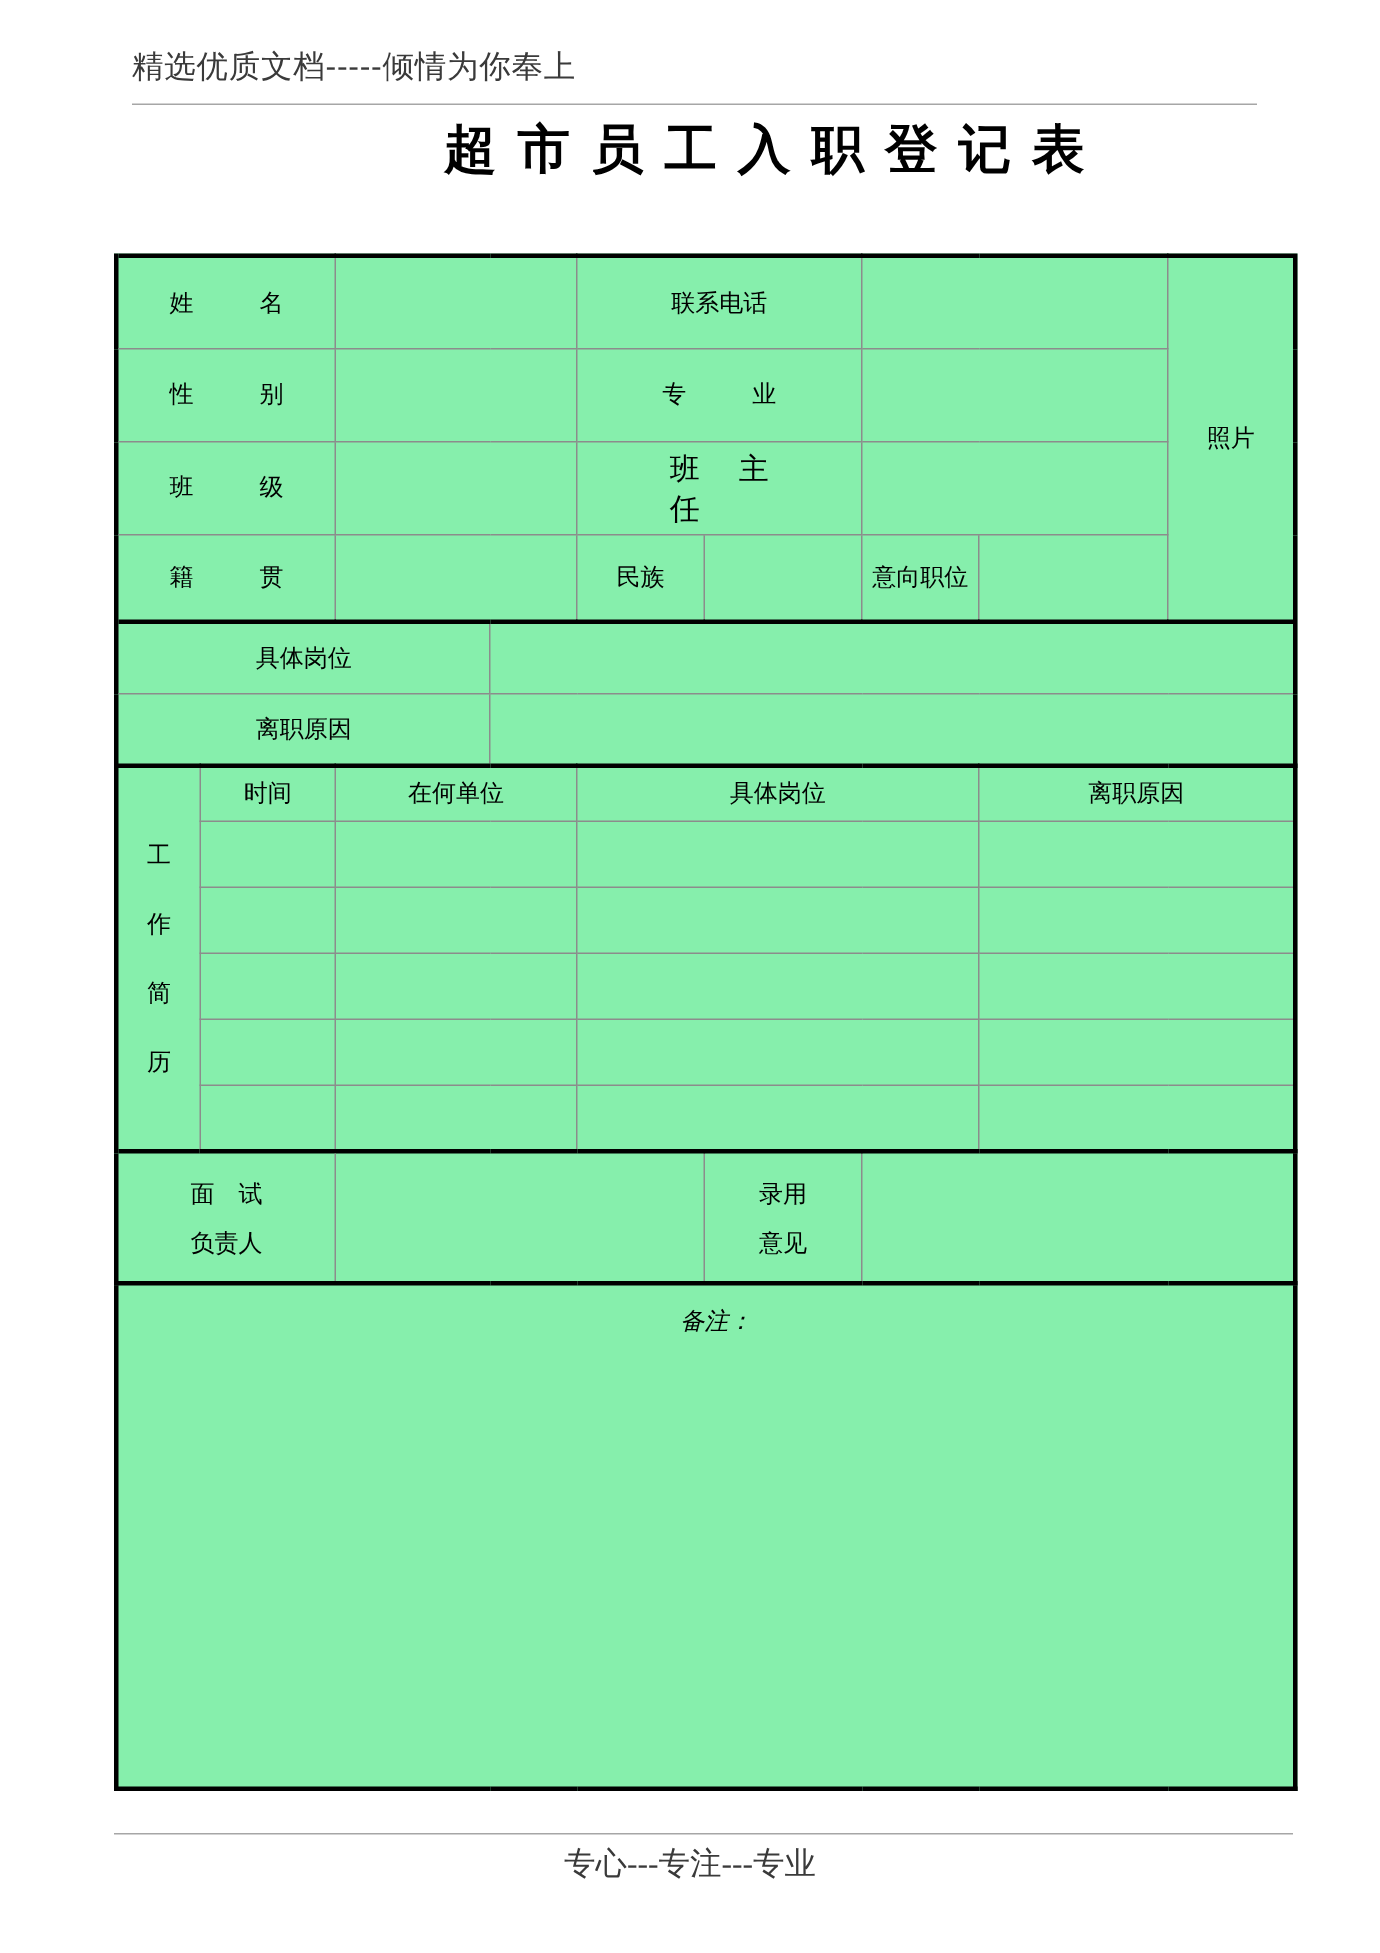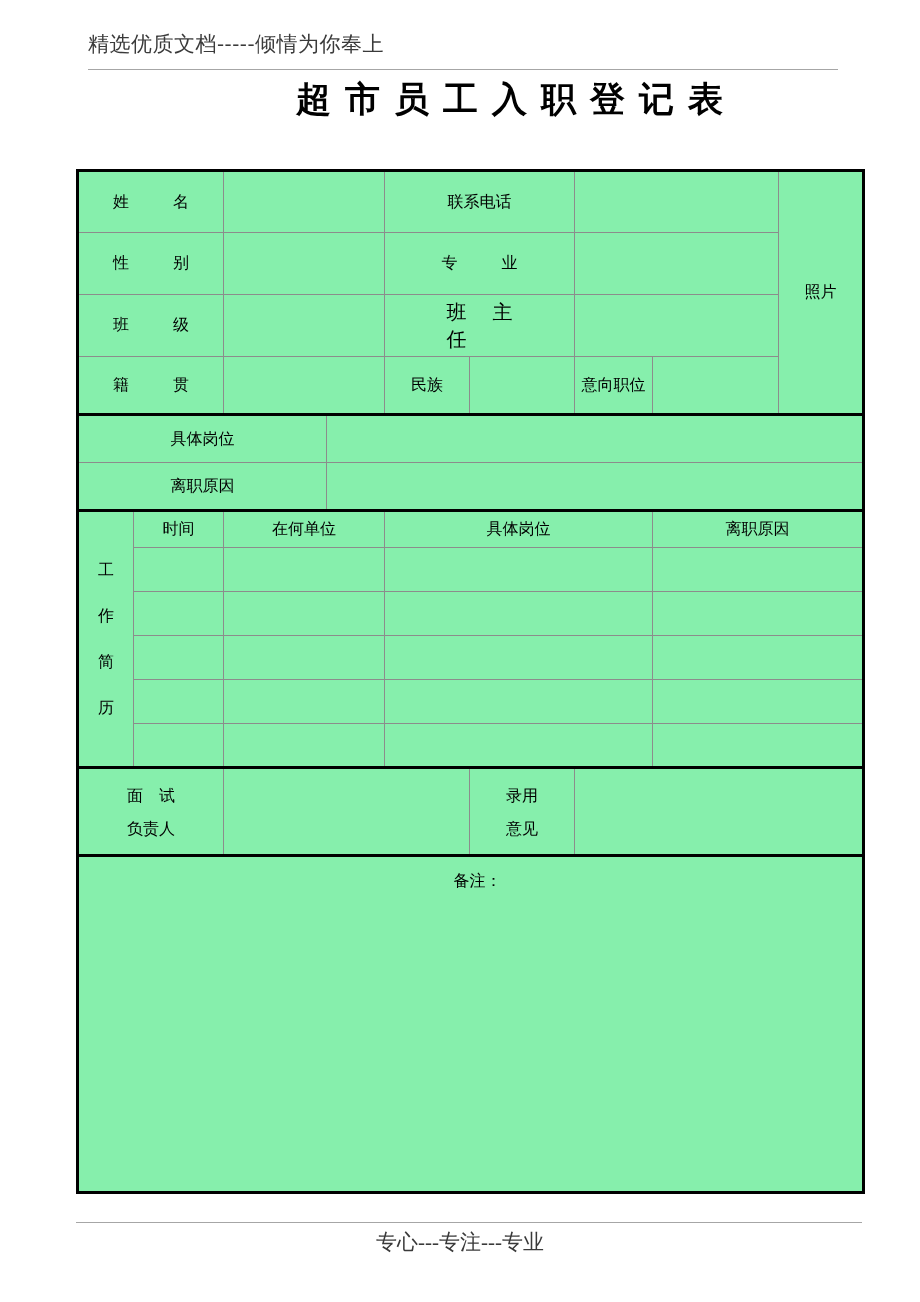--- a/index.html
+++ b/index.html
@@ -115,20 +115,21 @@
   .vert-label span { display: block; }
 
   .two-line span { display: block; line-height: 33px; }
 
   .remark-cell {
     text-align: right;
     vertical-align: top !important;
     padding: 14px 0 0 14px !important;
     font-size: 16px;
     height: 320px;
+    font-style: italic;
   }
 
   
   .footer-rule {
     position: absolute;
     left: 76px;
     top: 1222px;
     width: 786px;
     height: 0;
     border-top: 1px solid #a6a6a6;

